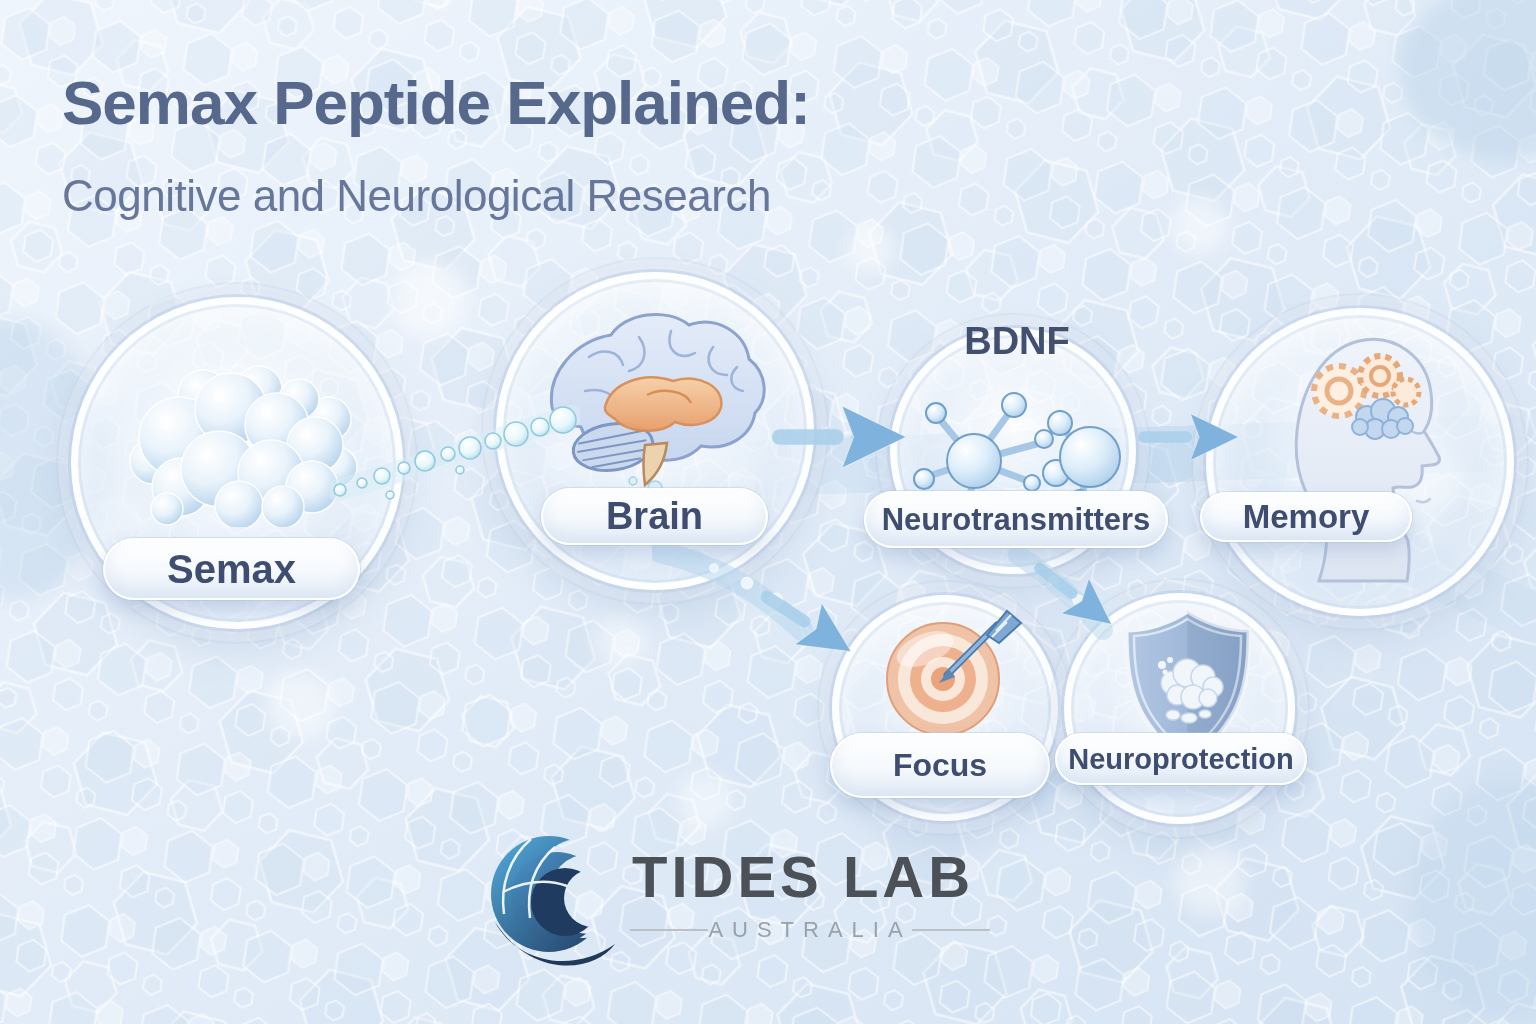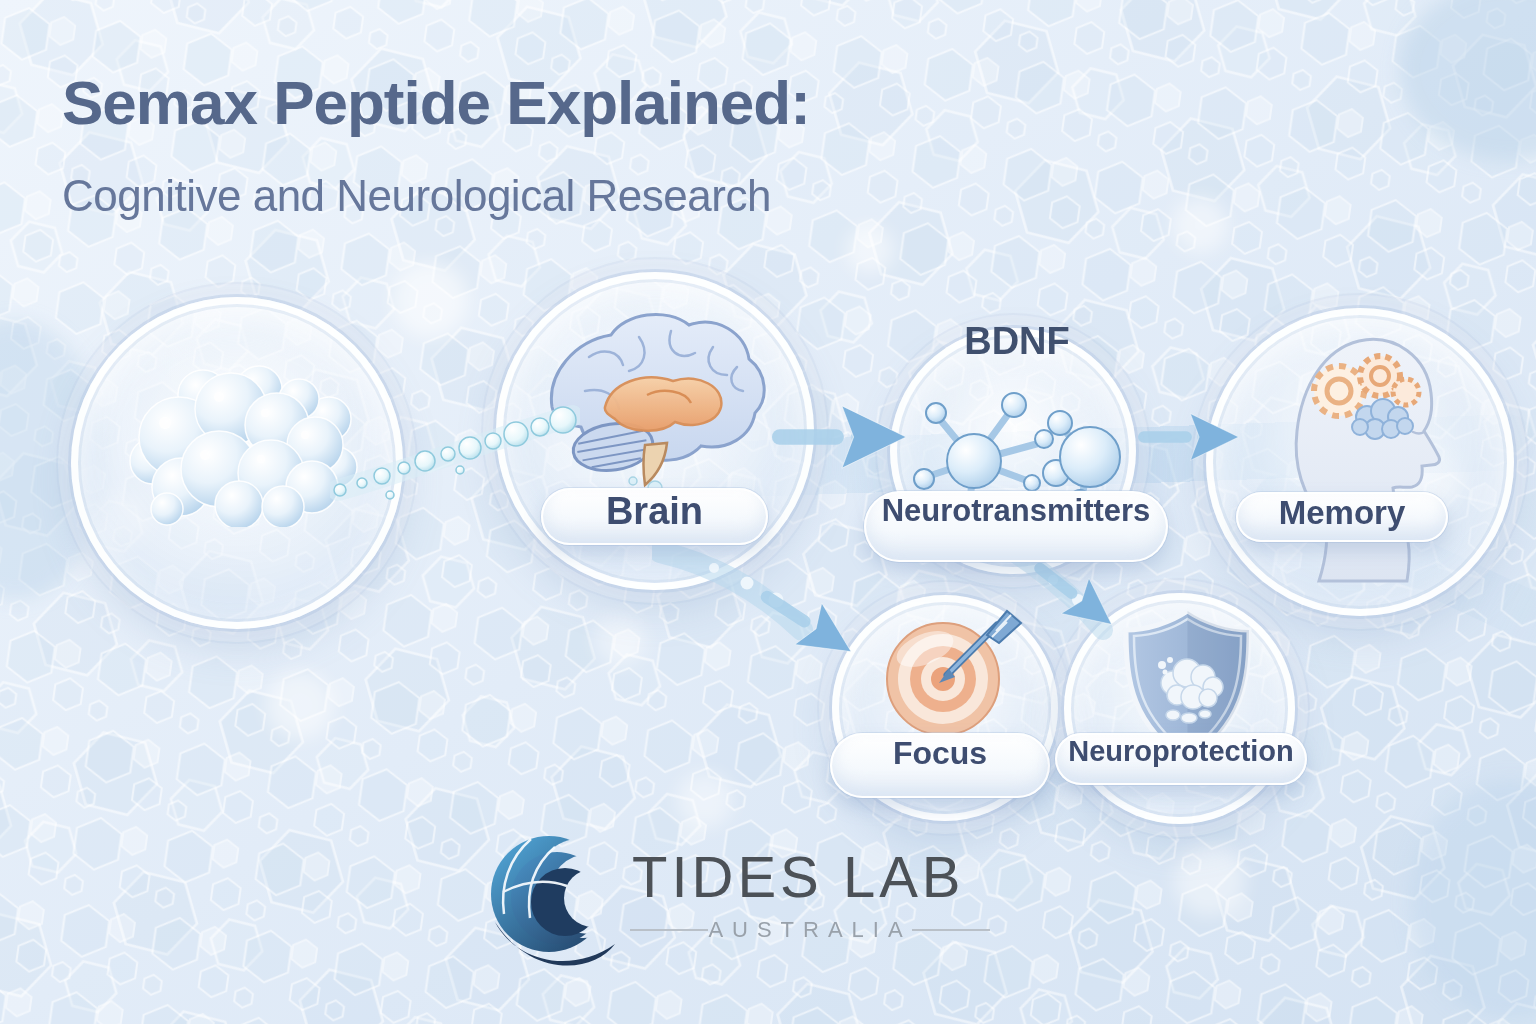--- a/index.html
+++ b/index.html
@@ -17,32 +17,32 @@
         background:radial-gradient(circle at 50% 40%,rgba(255,255,255,.85) 0%,rgba(241,246,252,.55) 45%,rgba(216,229,245,.6) 78%,rgba(206,222,241,.68) 100%);
         border:7px solid rgba(255,255,255,.92);
         box-shadow:0 0 0 3px rgba(176,196,224,.4),
                    0 0 0 13px rgba(255,255,255,.22),
                    0 0 0 15px rgba(176,196,224,.18),
                    0 18px 38px rgba(124,154,196,.25),
                    inset 0 0 0 3px rgba(186,204,229,.3),
                    inset 0 12px 34px rgba(255,255,255,.85);}
   .node>svg{position:absolute;display:block;}
   
-  .pill{position:absolute;z-index:4;display:flex;justify-content:center;
+  .pill{position:absolute;z-index:4;display:flex;align-items:center;justify-content:center;
         background:linear-gradient(180deg,#ffffff 0%,#f5f9fd 55%,#e9f0f9 100%);
         border:2px solid rgba(255,255,255,.95);border-radius:999px;box-sizing:border-box;
         box-shadow:0 9px 18px rgba(118,148,192,.28),0 0 0 1px rgba(178,198,226,.4),inset 0 -9px 16px rgba(201,217,238,.45);
         color:#3e4d70;font-weight:600;white-space:nowrap;}
   .bdnf{position:absolute;z-index:5;width:130px;text-align:center;font-size:38px;font-weight:600;color:#40506e;}
   .arrow{position:absolute;z-index:3;}
   .band{position:absolute;z-index:2;}
   .trail{position:absolute;z-index:3;}
   
   .logo-mark{position:absolute;left:487px;top:826px;z-index:6;}
-  .brand{position:absolute;left:632px;top:848px;z-index:6;font-size:58px;line-height:1;font-weight:400;
+  .brand{position:absolute;left:632px;top:848px;z-index:6;font-size:58px;line-height:1;font-weight:700;
          letter-spacing:4px;color:#4c5157;text-align:right;}
   .region-row{position:absolute;left:630px;top:917px;width:360px;z-index:6;display:flex;align-items:center;}
   .rule{flex:1;height:2px;background:#b9c0c8;}
   .region{font-size:22px;letter-spacing:9px;color:#99a1aa;font-weight:400;}
 </style>
 </head>
 <body>
 
 <div id="stage">
 
@@ -339,27 +339,30 @@
   </svg>
   <svg class="arrow" style="left:1025px;top:566px;width:98px;height:58px;transform:rotate(38deg);" viewBox="0 0 140 72">
     <rect x="0" y="28" width="74" height="16" rx="8" fill="#a9cfe9" opacity=".88"></rect>
     <polygon points="72,4 138,36 72,68 84,36" fill="#7fb3dd" stroke="rgba(255,255,255,.55)" stroke-width="1"></polygon>
   </svg>
 
   <div class="bdnf" style="left:952px;top:320px;">
     <span>BDNF</span>
   </div>
 
+  <div class="pill" style="left:103px;top:538px;width:257px;height:62px;font-size:40px;">
+    <span>Semax</span>
+  </div>
   <div class="pill" style="left:541px;top:488px;width:227px;height:57px;font-size:38px;">
     <span>Brain</span>
   </div>
-  <div class="pill" style="left:864px;top:491px;width:304px;height:71px;font-size:31px;">
+  <div class="pill" style="left:864px;top:491px;width:304px;height:57px;font-size:31px;">
     <span>Neurotransmitters</span>
   </div>
-  <div class="pill" style="left:1236px;top:492px;width:212px;height:50px;font-size:33px;">
+  <div class="pill" style="left:1200px;top:492px;width:212px;height:50px;font-size:33px;">
     <span>Memory</span>
   </div>
   <div class="pill" style="left:830px;top:733px;width:220px;height:65px;font-size:32px;">
     <span>Focus</span>
   </div>
   <div class="pill" style="left:1055px;top:733px;width:252px;height:52px;font-size:29px;">
     <span>Neuroprotection</span>
   </div>
 
   <div class="hdr">

